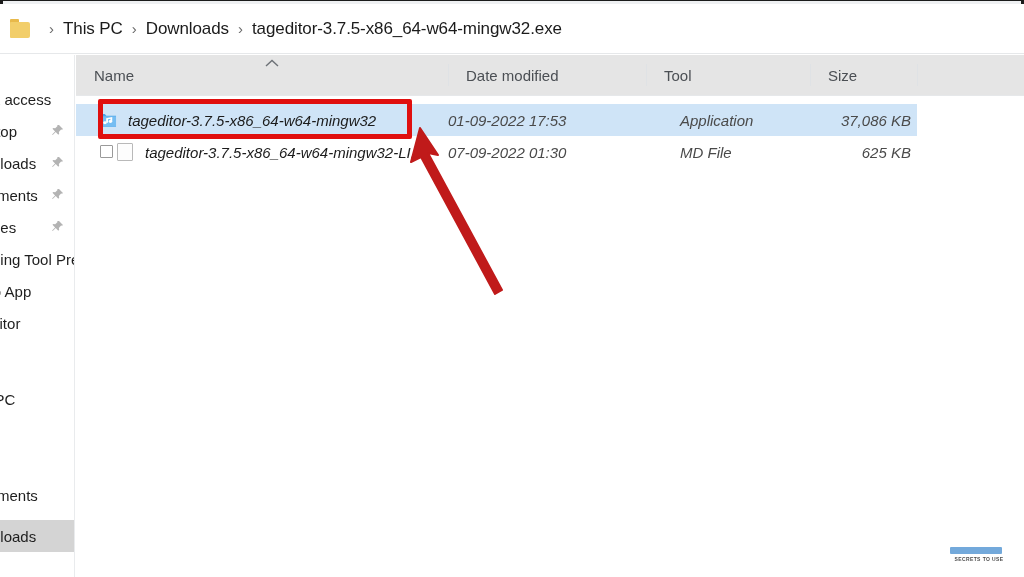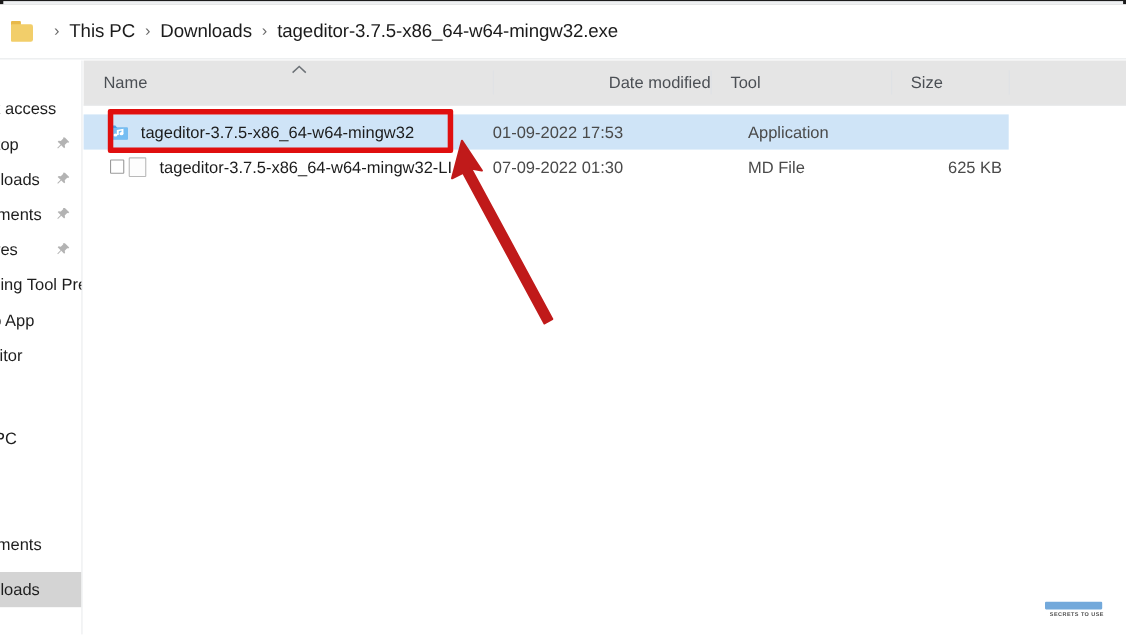--- a/index.html
+++ b/index.html
@@ -183,20 +183,21 @@
   .cell {
     position: absolute;
     top: 0;
     height: 32px;
     display: flex;
     align-items: center;
     font-size: 15px;
     color: #1c1c1c;
     white-space: nowrap;
     box-sizing: border-box;
+    font-style: italic;
   }
   .cell.name { left: 24px; }
   .cell.date { left: 372px; color: #4a4a4a; }
   .cell.type { left: 570px; color: #4a4a4a; margin-left: 34px; }
   .cell.size {
     left: 700px;
     width: 135px;
     justify-content: flex-end;
     color: #4a4a4a;
   }
@@ -362,21 +363,21 @@
   <div class="listpane">
 
     <div class="colheaders">
       <div class="colhead" style="left:0; width:372px;">
         <span>Name</span>
       </div>
       <svg class="sort-chevron" viewBox="0 0 14 9">
         <polyline points="1,7 7,1.5 13,7" fill="none" stroke="#6d7277" stroke-width="1.4"></polyline>
       </svg>
       <div class="coldiv" style="left:372px;"></div>
-      <div class="colhead" style="left:372px; width:198px;justify-content:flex-end;">
+      <div class="colhead" style="left:372px; width:198px;">
         <span>Date modified</span>
       </div>
       <div class="coldiv" style="left:570px;"></div>
       <div class="colhead" style="left:570px; width:164px;">
         <span>Tool</span>
       </div>
       <div class="coldiv" style="left:734px;"></div>
       <div class="colhead" style="left:734px; width:107px;">
         <span>Size</span>
       </div>
@@ -391,20 +392,21 @@
           <g fill="#ffffff">
             <ellipse cx="7.3" cy="12.4" rx="1.9" ry="1.5"></ellipse>
             <ellipse cx="13.1" cy="11.1" rx="1.9" ry="1.5"></ellipse>
             <path d="M8.6 12.4V7.6l6.4-1.3v4.8h-1.9V8.1l-2.6.6v3.7z"></path>
           </g>
         </svg>
         <span class="name-text">tageditor-3.7.5-x86_64-w64-mingw32</span>
       </div>
       <div class="cell date">01-09-2022 17:53</div>
       <div class="cell type">Application</div>
+      <div class="cell size">37,086 KB</div>
     </div>
 
     <div class="row" style="top:81px">
       <div class="cell name">
         <span class="checkbox"></span>
         <span class="md-icon" style="left:17px"></span>
         <span class="name-text" style="padding-left:45px">tageditor-3.7.5-x86_64-w64-mingw32-LI...</span>
       </div>
       <div class="cell date">07-09-2022 01:30</div>
       <div class="cell type">MD File</div>

